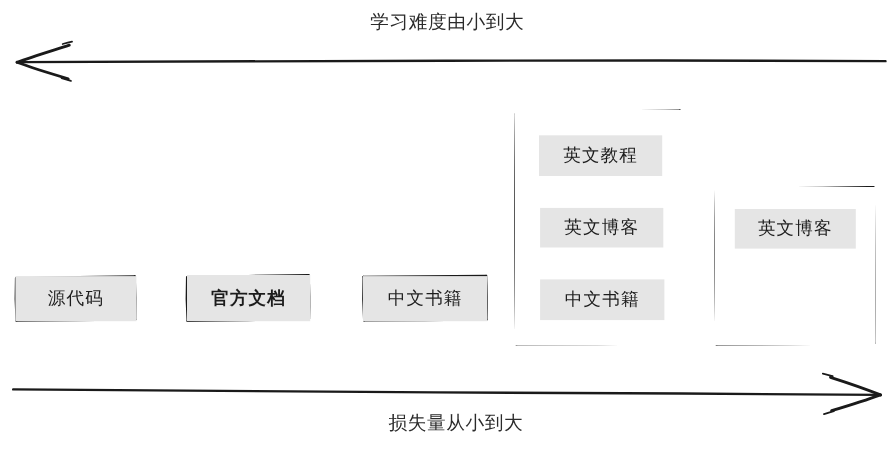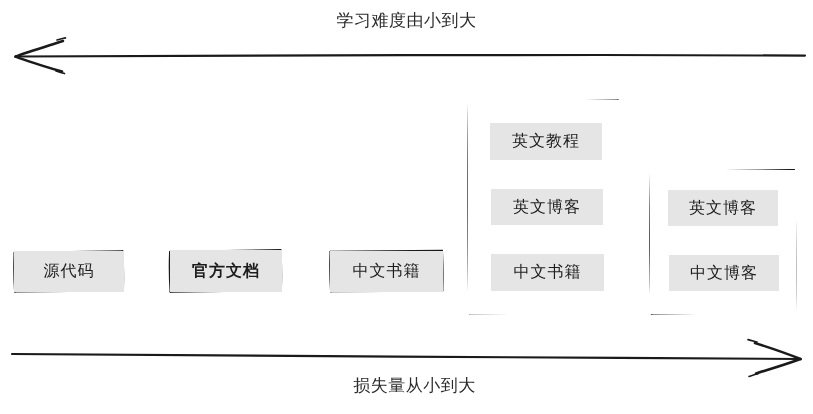--- a/index.html
+++ b/index.html
@@ -207,16 +207,13 @@
   </div>
   <div class="node" style="left:23px; top:154px; width:113px; height:37px;">
     <span class="node-text">中文书籍</span>
   </div>
 </div>
 
 <div class="group" style="left:650px; top:170px; width:146px; height:144px;">
   <div class="node" style="left:18px; top:20px; width:110px; height:36px;">
     <span class="node-text">英文博客</span>
   </div>
-  <div class="node" style="left:19px; top:85px; width:110px; height:36px;">
-    <span class="node-text">中文博客</span>
-  </div>
 </div>
 
 </body></html>

